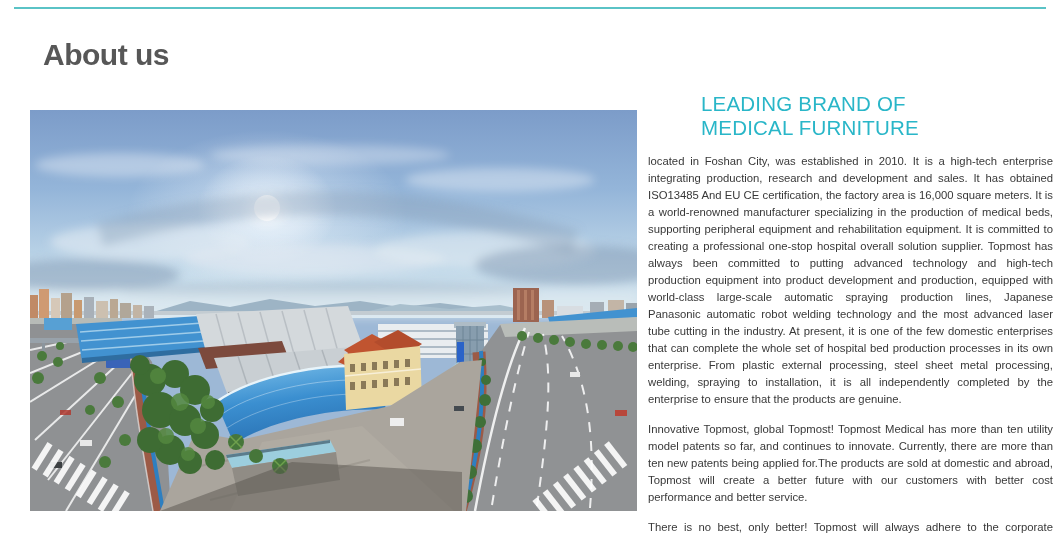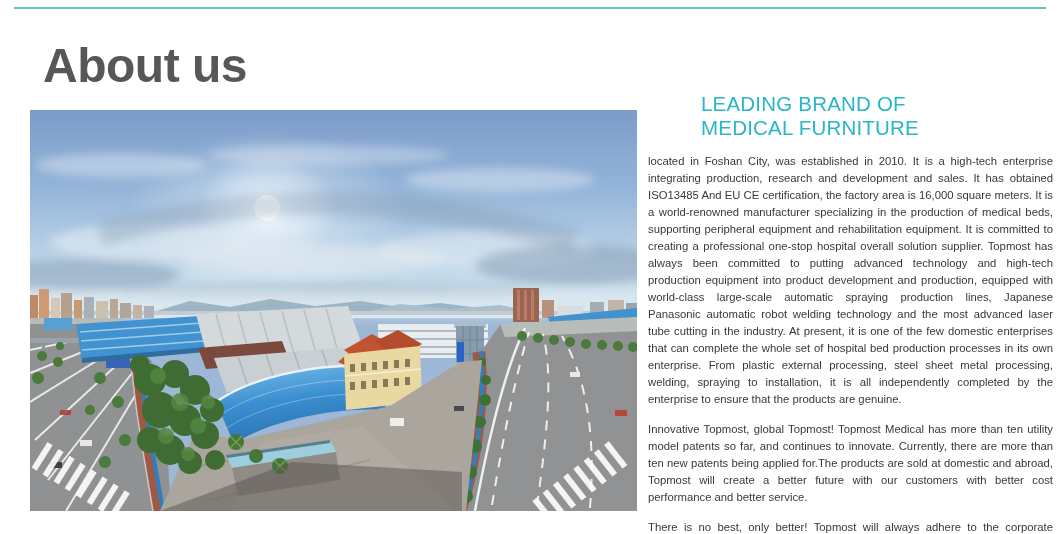--- a/index.html
+++ b/index.html
@@ -4,21 +4,21 @@
 <style>
   * { margin:0; padding:0; box-sizing:border-box; }
   html,body { width:1059px; height:534px; background:#ffffff; overflow:hidden;
               font-family:"Liberation Sans", sans-serif; }
   .stage { position:relative; width:1059px; height:534px; background:#fff; }
 
   .top-rule { position:absolute; left:14px; right:13px; top:7px; height:2px;
               background:#5ac3c6; }
 
   .page-title { position:absolute; left:43px; top:38px;
-                font-size:48px; font-weight:bold; color:#575757;
+                font-size:30px; font-weight:bold; color:#575757;
                 letter-spacing:-0.5px; }
 
   .photo { position:absolute; left:30px; top:110px; width:607px; height:401px;
            overflow:hidden; background:#9db8d6; }
   .photo svg { display:block; width:607px; height:401px; }
 
   .text-col { position:absolute; left:648px; top:92px; width:405px; color:#373737; }
 
   .lead-heading { margin-left:53px; font-size:20.5px; line-height:23.5px;
                   color:#29b6c8; letter-spacing:0.2px; font-weight:400; }

